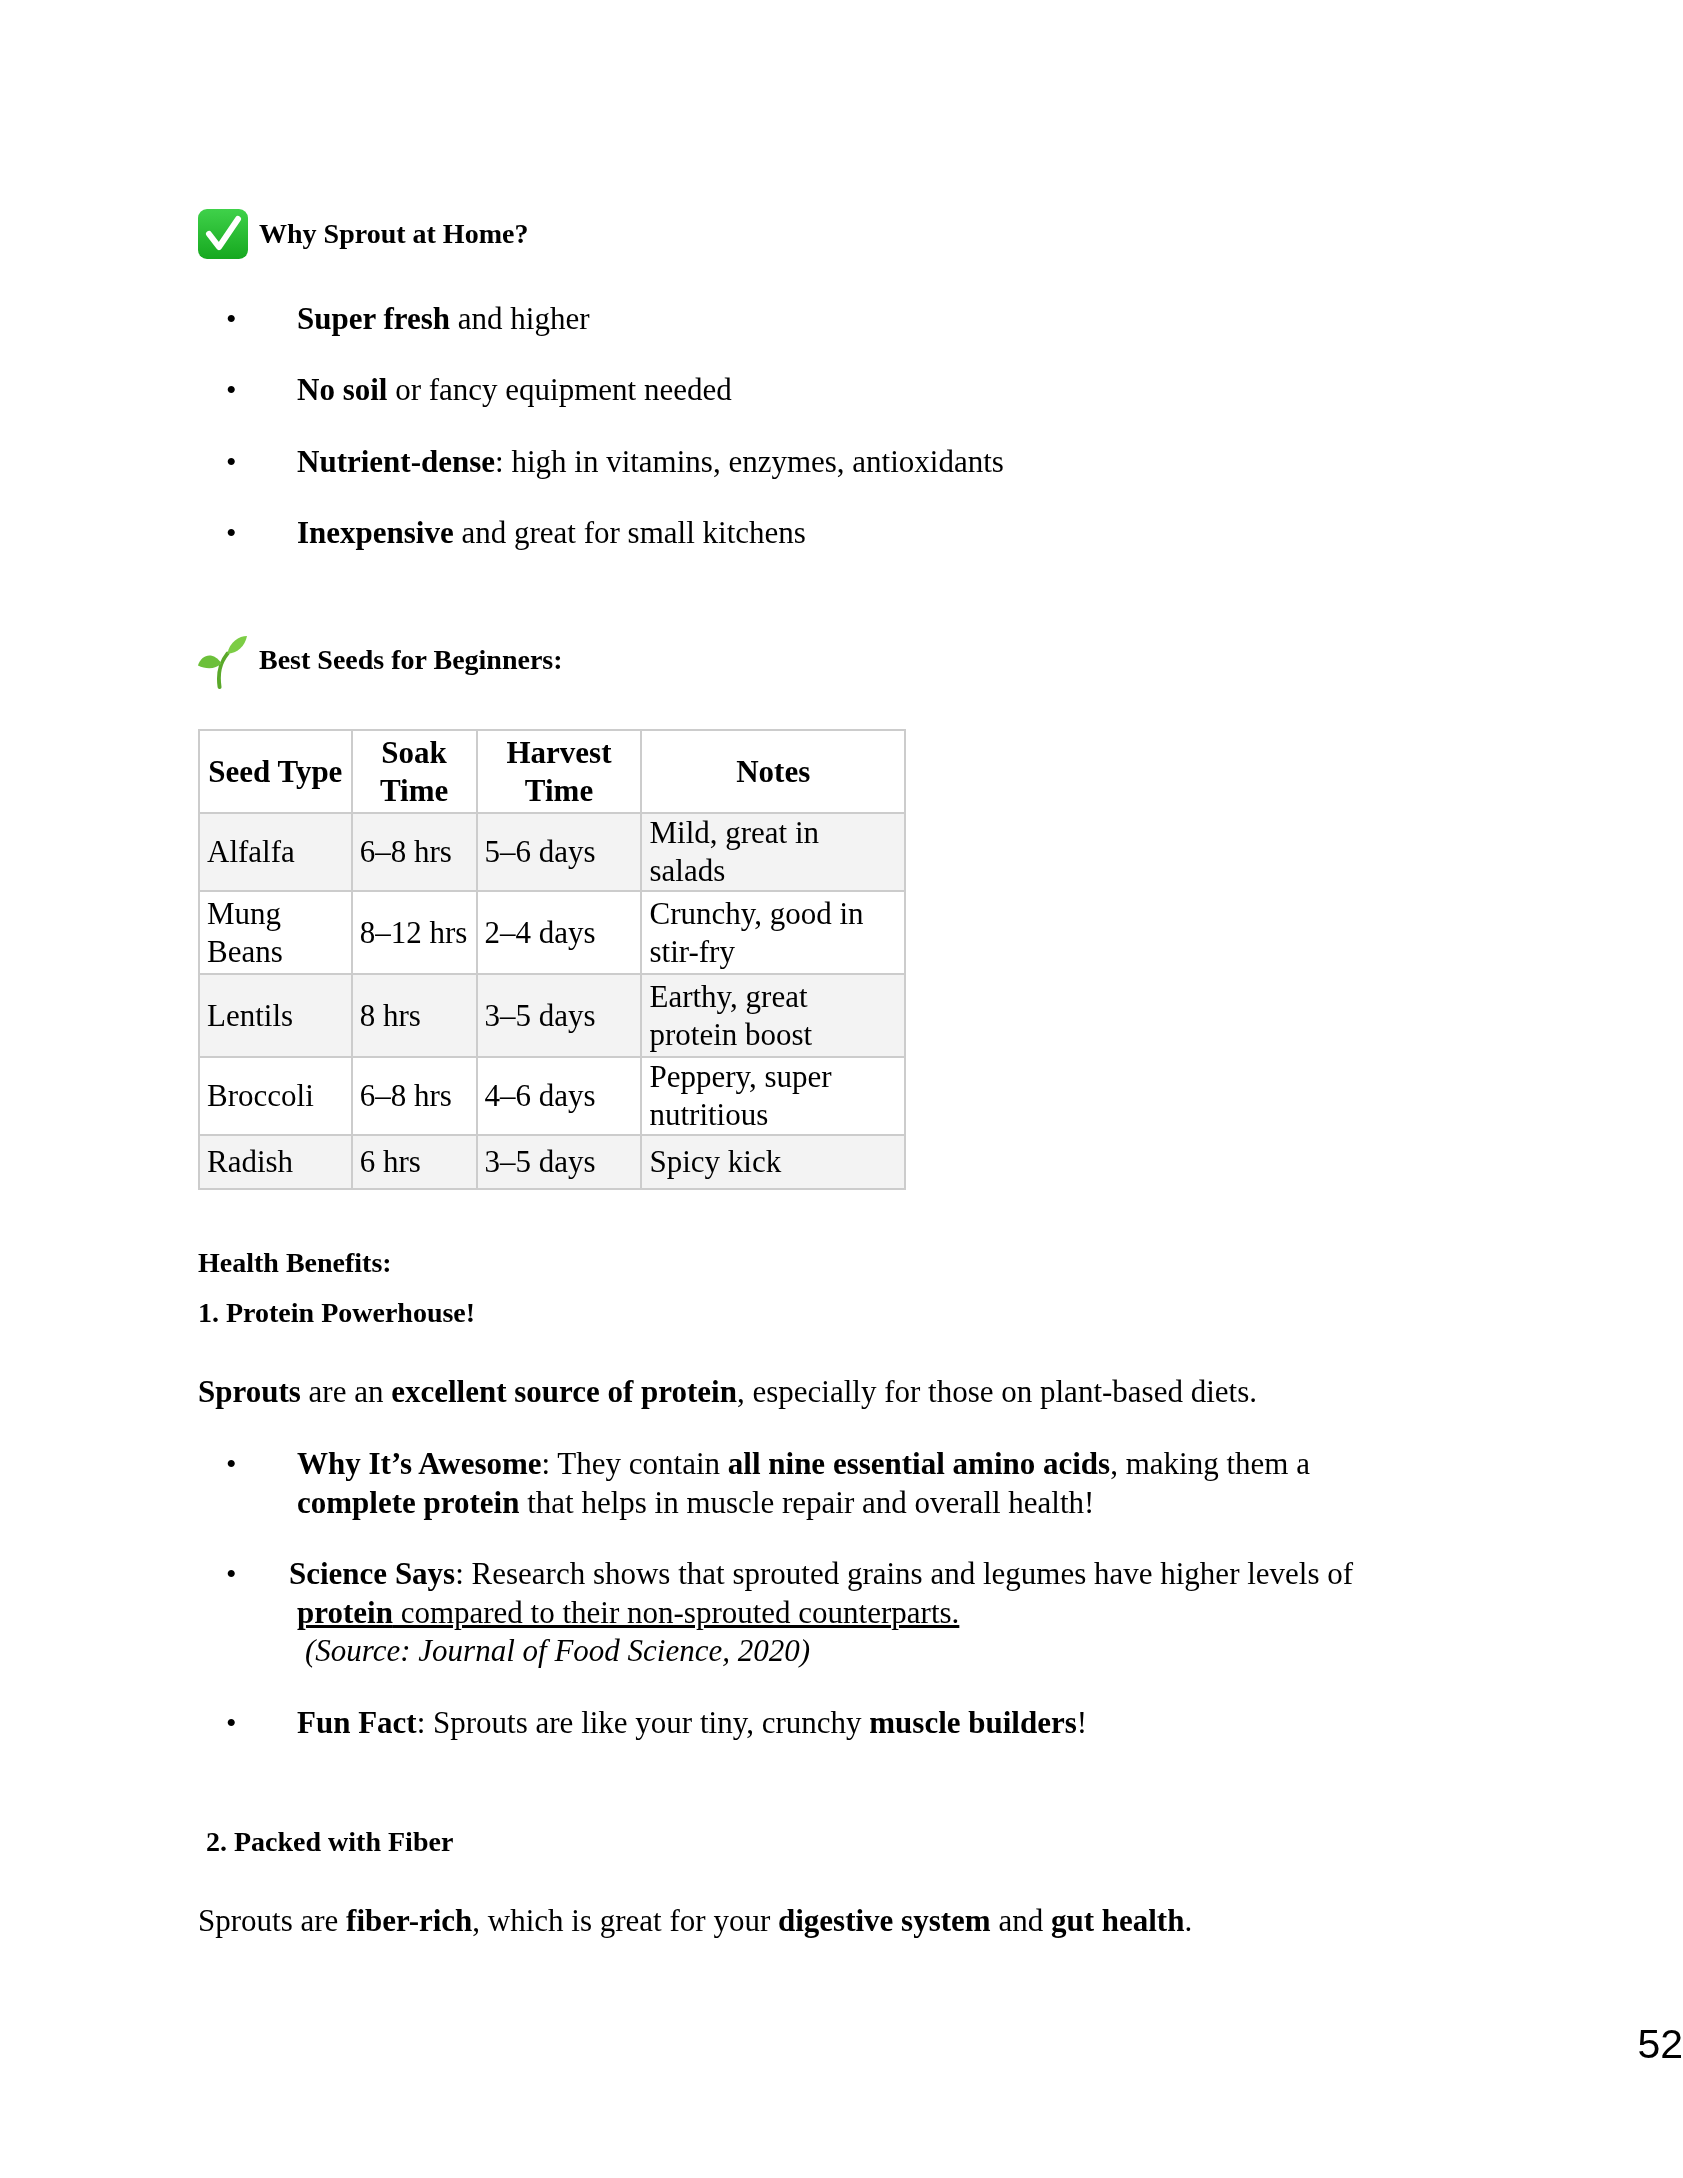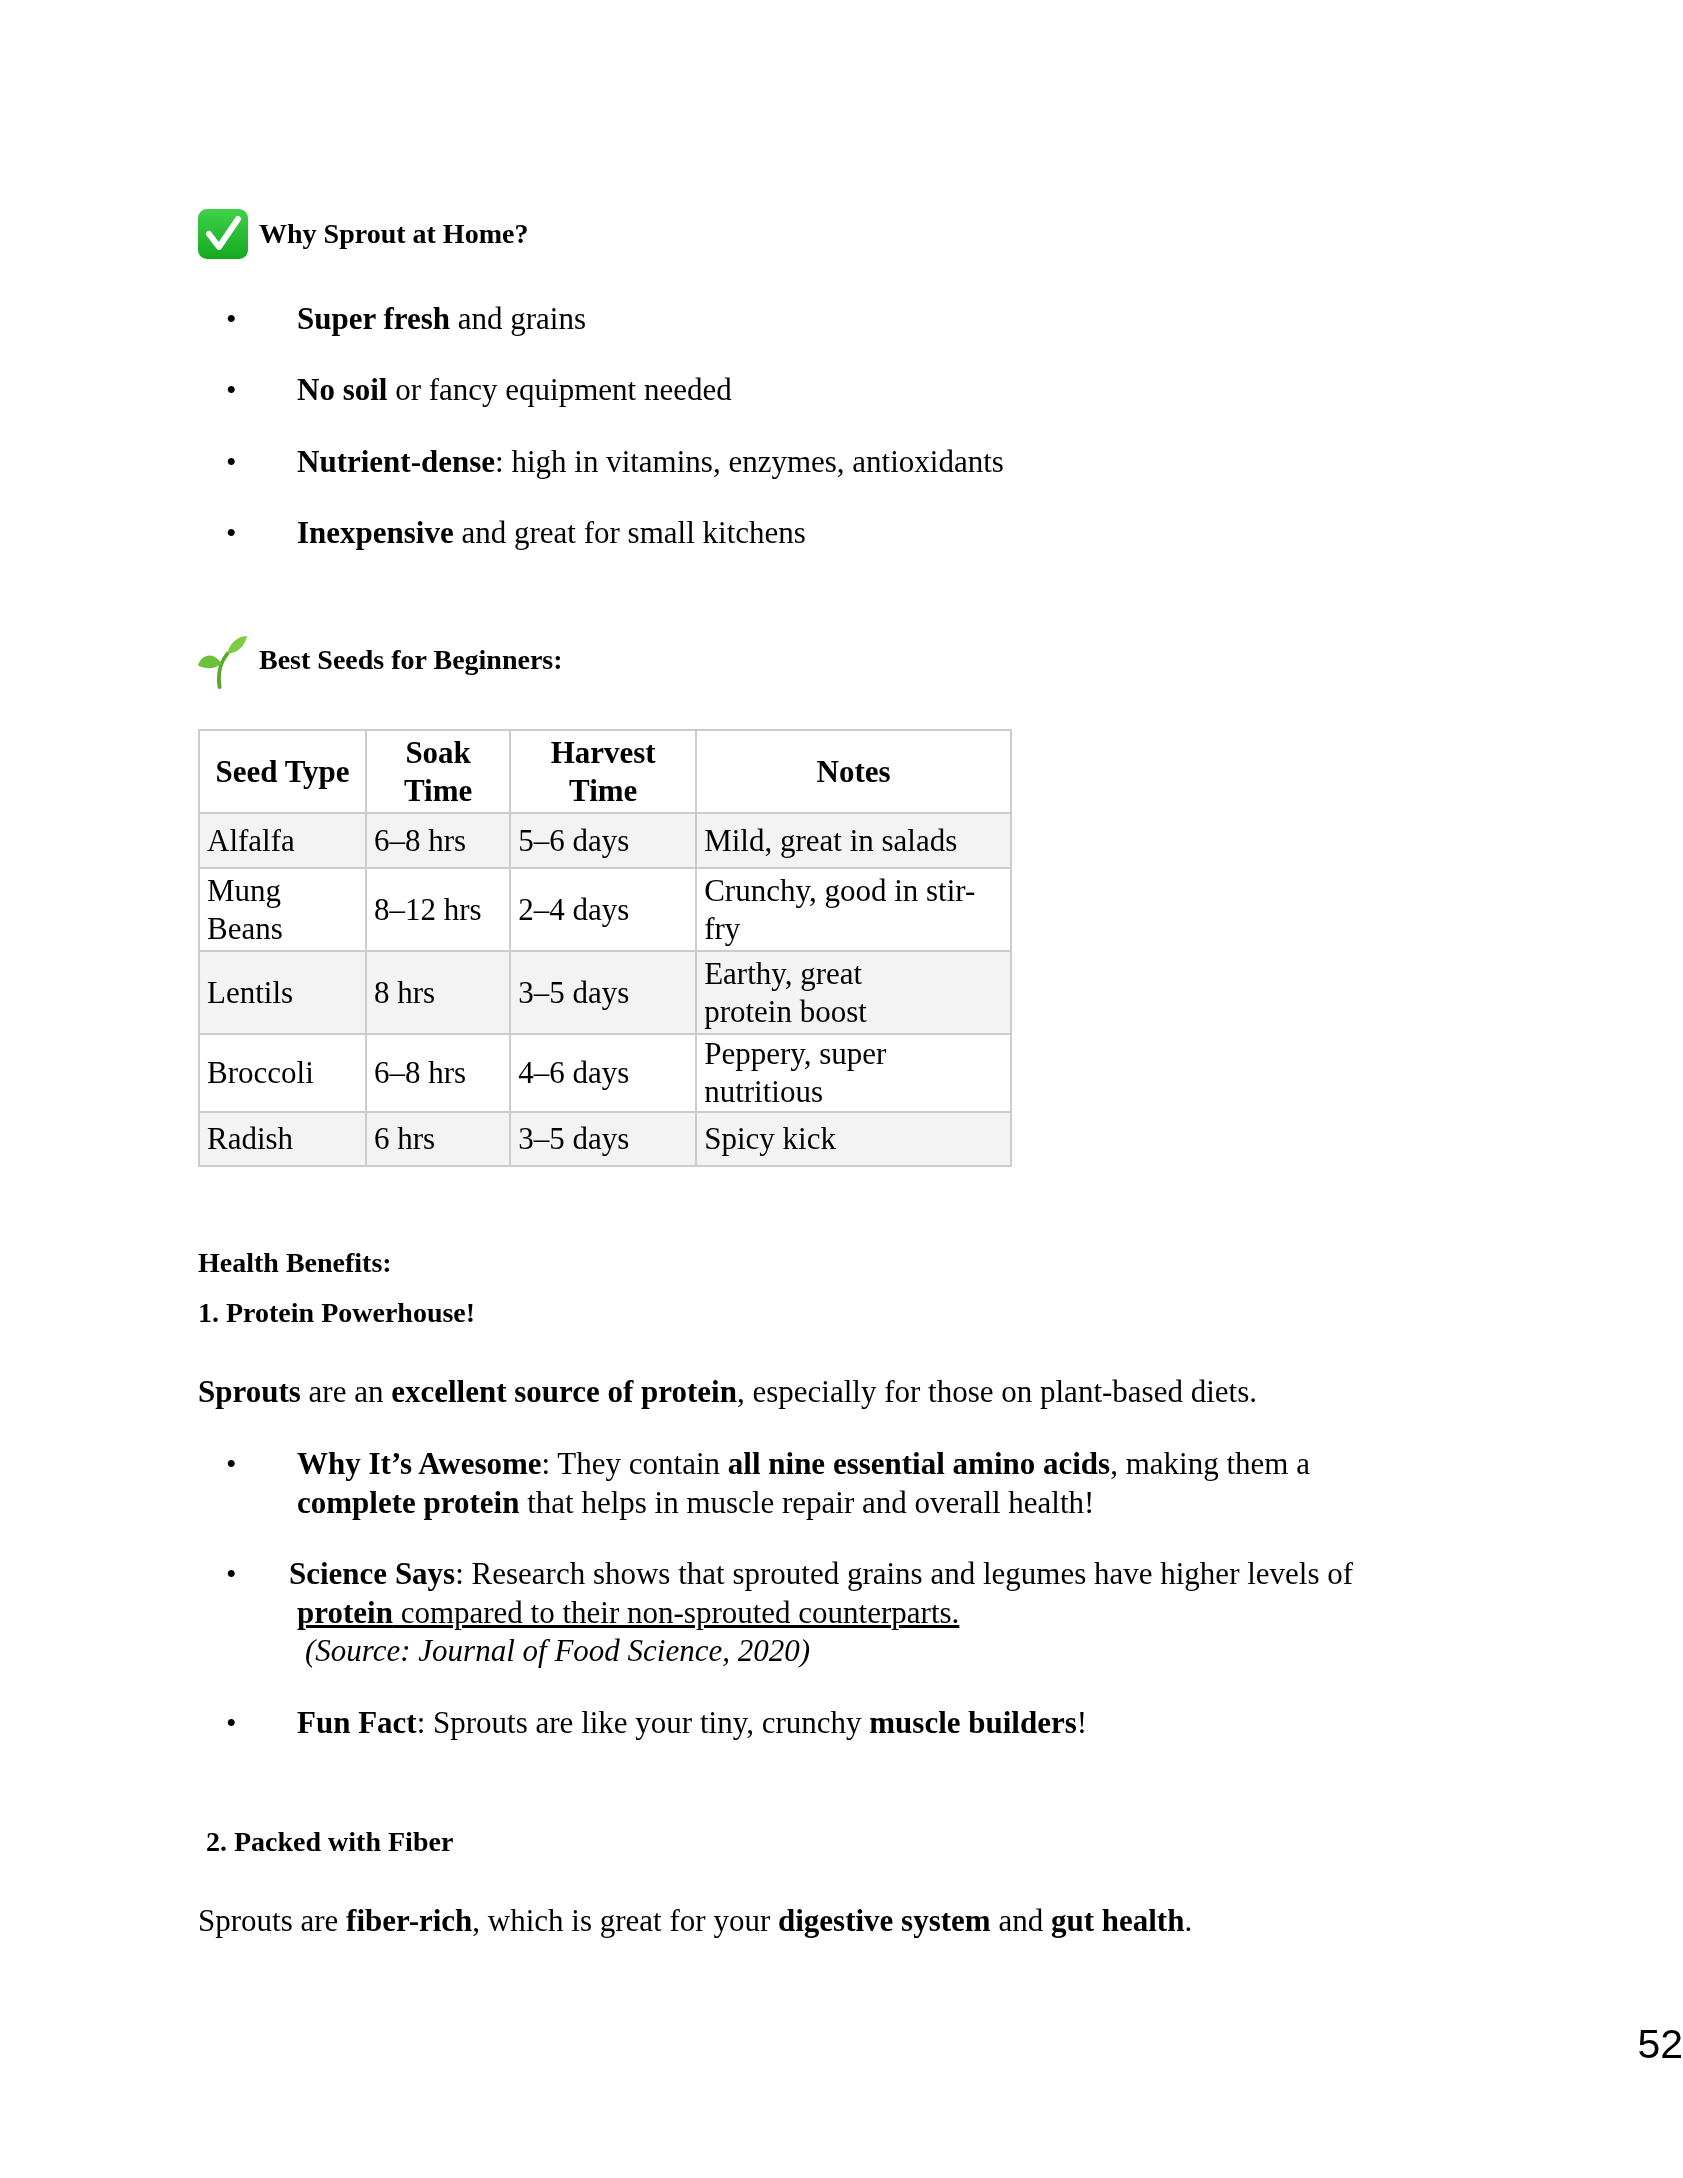--- a/index.html
+++ b/index.html
@@ -10,21 +10,21 @@
   .body-text { font-size:31px; line-height:39px; white-space:nowrap; }
   .bullet-dot { position:absolute; font-size:30px; line-height:39px; }
   b { font-weight:bold; }
   i { font-style:italic;margin-left:8px; }
 
   .check-icon { position:absolute; left:198px; top:209px; width:50px; height:50px;
                 background:linear-gradient(#3fd14a,#16a81f); border-radius:9px; }
   .check-icon svg { position:absolute; left:0; top:0; }
   .sprout-icon { position:absolute; left:196px; top:634px; width:53px; height:55px; }
 
-  table.seeds { position:absolute; left:198px; top:729px; width:814px;
+  table.seeds { position:absolute; left:198px; top:729px; width:708px;
                 border-collapse:collapse; font-size:31px; }
   table.seeds th, table.seeds td { border:2px solid #cccccc; padding:0 7px; vertical-align:middle; line-height:38px; }
   table.seeds th { font-weight:bold; text-align:center; height:81px; background:#fff; }
   table.seeds td { text-align:left; }
   table.seeds tr.shade td { background:#f3f3f3; }
   table.seeds tr.r1 td { height:53px; }
   table.seeds tr.r2 td { height:81px;border-radius:32px; }
   table.seeds tr.r3 td { height:81px; }
   table.seeds tr.r4 td { height:52px; }
   table.seeds tr.r5 td { height:52px; }
@@ -38,21 +38,21 @@
 <div class="check-icon">
   <svg width="50" height="50" viewBox="0 0 50 50">
     <path d="M11 25 L21 38 L40 10" stroke="#ffffff" stroke-width="6" fill="none" stroke-linecap="round" stroke-linejoin="round"></path>
   </svg>
 </div>
 <div class="abs h-section" style="left:259px;top:212px;">Why Sprout at Home?</div>
 
 <div>
   <div>
     <span class="bullet-dot" style="left:226px;top:299px;">•</span>
-    <div class="abs body-text" style="left:297px;top:299px;"><b>Super fresh</b><span> and grains</span></div>
+    <div class="abs body-text" style="left:297px;top:299px;"><b>Super fresh</b><span> and higher</span></div>
   </div>
   <div>
     <span class="bullet-dot" style="left:226px;top:370px;">•</span>
     <div class="abs body-text" style="left:297px;top:370px;"><b>No soil</b><span> or fancy equipment needed</span></div>
   </div>
   <div>
     <span class="bullet-dot" style="left:226px;top:442px;">•</span>
     <div class="abs body-text" style="left:297px;top:442px;"><b>Nutrient-dense</b><span>: high in vitamins, enzymes, antioxidants</span></div>
   </div>
   <div>

